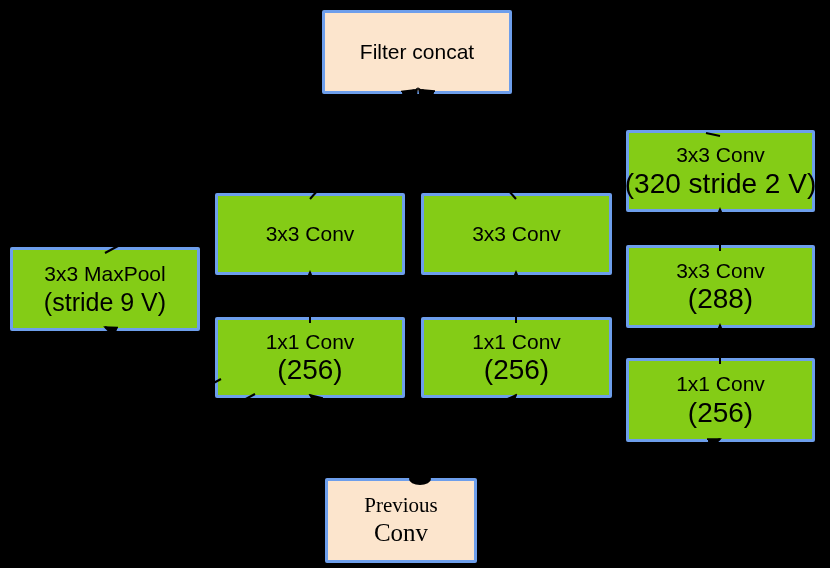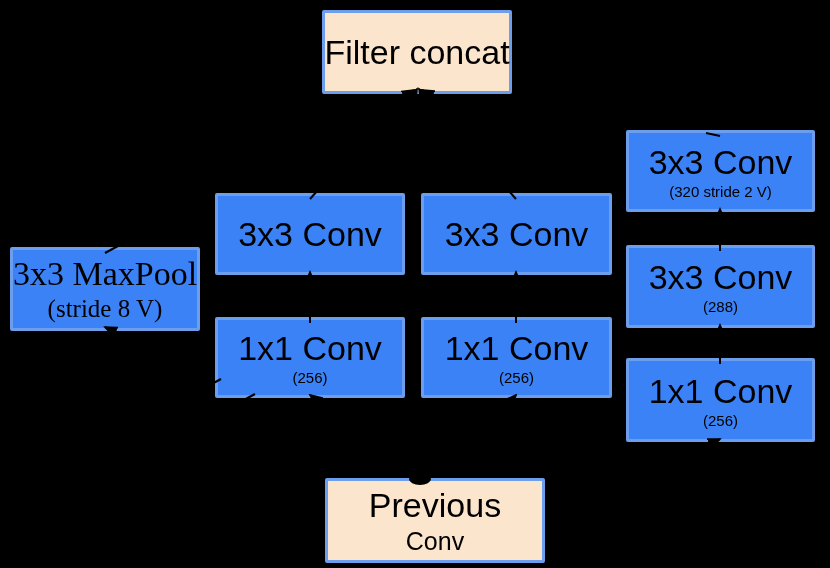--- a/index.html
+++ b/index.html
@@ -17,38 +17,38 @@
     position: absolute;
     box-sizing: border-box;
     border: 3px solid #6d9eeb;
     border-radius: 2px;
     display: flex; flex-direction: column;
     align-items: center; justify-content: center;
     text-align: center;
     color: #000000;
     z-index: 2;
   }
-  .node.blue  { background: #3b82f6; }
+  .node.blue  { background: #84cc16; }
   .node.peach { background: #fce5cd; }
-  .l1 { font-size: 34px; line-height: 1.2; white-space: nowrap; }
-  .l2 { font-size: 15px; line-height: 1.15; white-space: nowrap; }
+  .l1 { font-size: 21px; line-height: 1.2; white-space: nowrap; }
+  .l2 { font-size: 28px; line-height: 1.15; white-space: nowrap; }
   .l2.big { font-size: 25px; line-height: 1.2; }
   .l2:empty { display: none; }
 
   
   #n-filter    { left: 322px; top:  10px; width: 190px; height: 84px; }
   #n-conv320   { left: 626px; top: 130px; width: 189px; height: 82px; }
-  #n-maxpool   { left:  10px; top: 247px; width: 190px; height: 84px; font-family: Liberation Serif, serif; }
+  #n-maxpool   { left:  10px; top: 247px; width: 190px; height: 84px; }
   #n-conv384   { left: 215px; top: 193px; width: 190px; height: 82px; }
   #n-conv288s2 { left: 421px; top: 193px; width: 191px; height: 82px; }
   #n-conv288   { left: 626px; top: 245px; width: 189px; height: 83px; }
   #n-c1a       { left: 215px; top: 317px; width: 190px; height: 81px; }
   #n-c1b       { left: 421px; top: 317px; width: 191px; height: 81px; }
   #n-c1c       { left: 626px; top: 358px; width: 189px; height: 84px; }
-  #n-prev      { left: 325px; top: 478px; width: 220px; height: 85px; }
+  #n-prev      { left: 325px; top: 478px; width: 152px; height: 85px; font-family: Liberation Serif, serif; }
 </style>
 </head>
 <body>
 
 <div class="canvas">
 
   <svg class="layer under" viewBox="0 0 830 568" xmlns="http://www.w3.org/2000/svg">
     <g stroke="#000000" stroke-width="2" fill="none">
       <line x1="420" y1="483" x2="105" y2="327"></line>
       <line x1="420" y1="483" x2="310" y2="394"></line>
@@ -70,21 +70,21 @@
 
   </div>
 
   <div class="node blue" id="n-conv320">
     <div class="l1">3x3 Conv</div>
     <div class="l2">(320 stride 2 V)</div>
   </div>
 
   <div class="node blue" id="n-maxpool">
     <div class="l1">3x3 MaxPool</div>
-    <div class="l2 big">(stride 8 V)</div>
+    <div class="l2 big">(stride 9 V)</div>
   </div>
 
   <div class="node blue" id="n-conv384">
     <div class="l1">3x3 Conv</div>
   </div>
 
   <div class="node blue" id="n-conv288s2">
     <div class="l1">3x3 Conv</div>
   </div>
 

